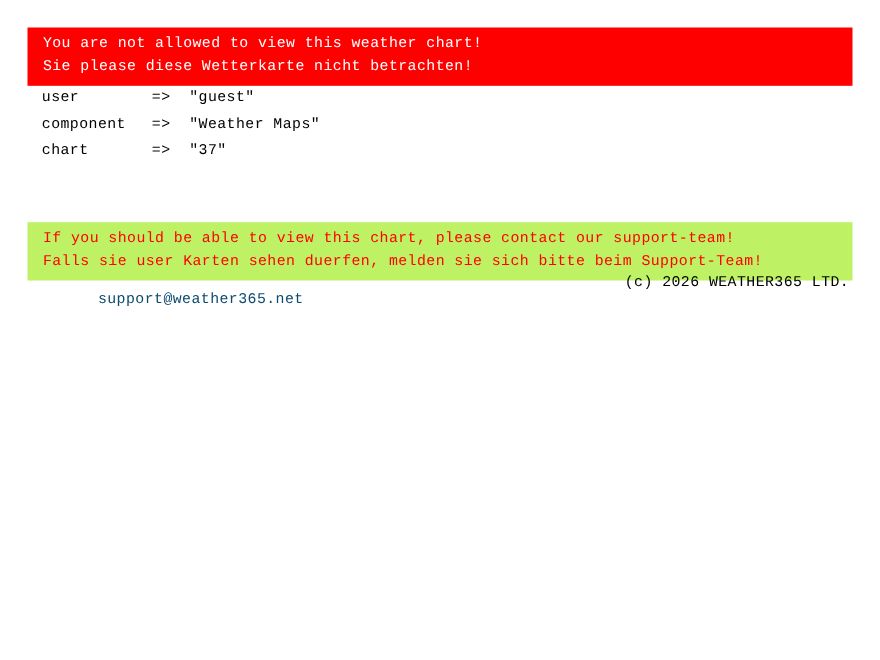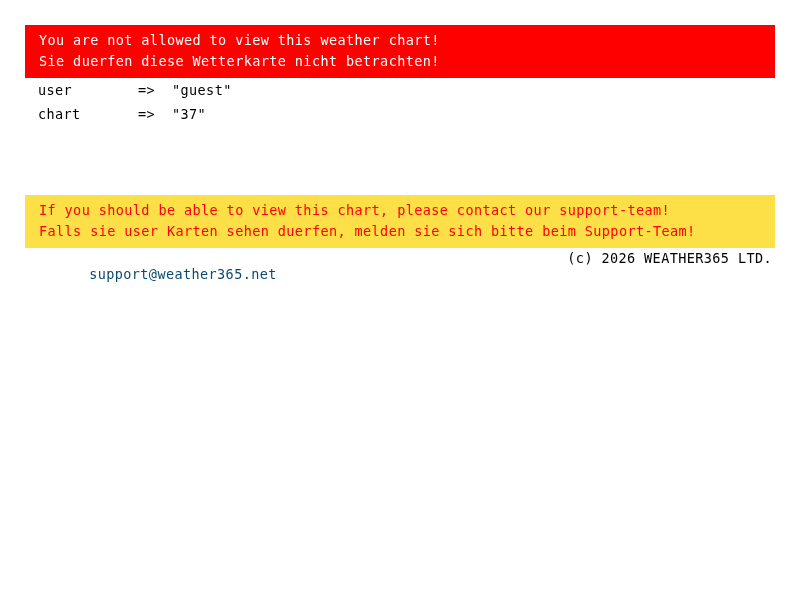--- a/index.html
+++ b/index.html
@@ -12,39 +12,40 @@
   }
   body {
     font-family: "DejaVu Sans Mono", "Liberation Mono", monospace;
     font-size: 13px;
     color: #000000;
   }
   .page {
     position: relative;
     width: 800px;
     height: 600px;
+    font-family: Liberation Mono, monospace;
   }
   .banner {
     position: absolute;
     left: 25px;
     width: 750px;
     box-sizing: border-box;
     padding: 5px 14px 6px 14px;
     line-height: 21px;
     font-size: 13.5px;
     letter-spacing: 0.4px;
   }
   .banner-error {
     top: 25px;
     background: #ff0000;
     color: #ffffff;
   }
   .banner-info {
-    top: 195px;
-    background: #fde047;
+    top: 202px;
+    background: #bef264;
     color: #ff0000;
   }
   .banner-line {
     white-space: pre;
   }
   .params {
     position: absolute;
     left: 38px;
     top: 80px;
     border-collapse: collapse;
@@ -84,29 +85,34 @@
     text-decoration: none;
   }
 </style>
 </head>
 <body>
 
 <div class="page">
 
   <div class="banner banner-error">
     <div class="banner-line">You are not allowed to view this weather chart!</div>
-    <div class="banner-line">Sie duerfen diese Wetterkarte nicht betrachten!</div>
+    <div class="banner-line">Sie please diese Wetterkarte nicht betrachten!</div>
   </div>
 
   <table class="params">
     <tbody>
       <tr>
         <td class="key">user</td>
         <td class="arrow">=&gt;</td>
         <td class="val">"guest"</td>
+      </tr>
+      <tr>
+        <td class="key">component</td>
+        <td class="arrow">=&gt;</td>
+        <td class="val">"Weather Maps"</td>
       </tr>
       <tr>
         <td class="key">chart</td>
         <td class="arrow">=&gt;</td>
         <td class="val">"37"</td>
       </tr>
     </tbody>
   </table>
 
   <div class="banner banner-info">

